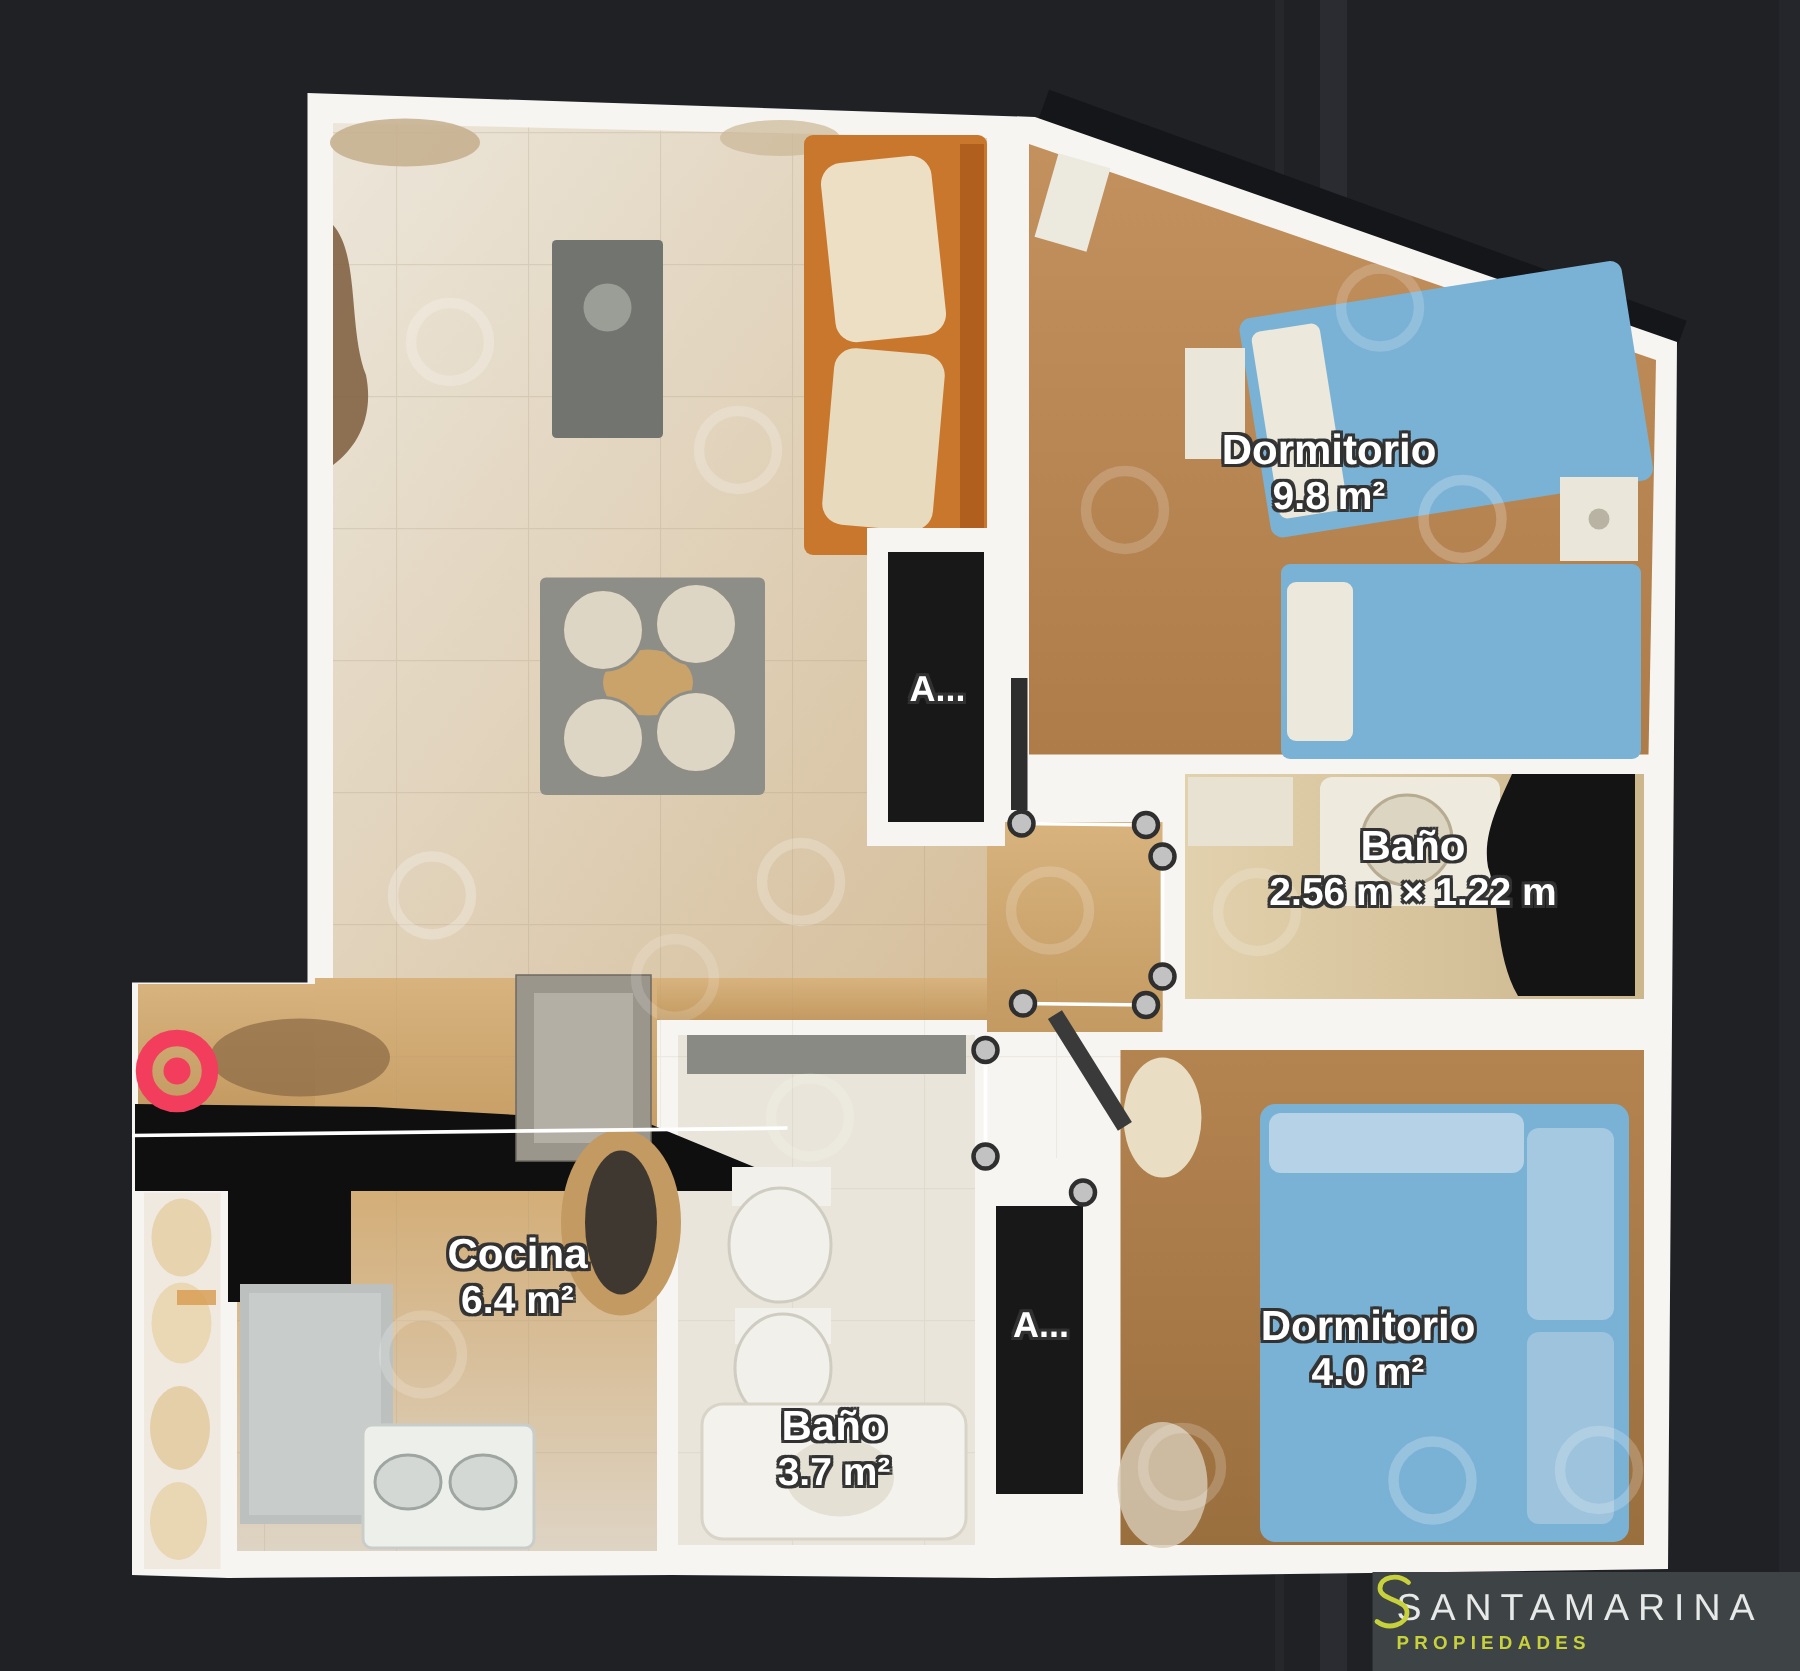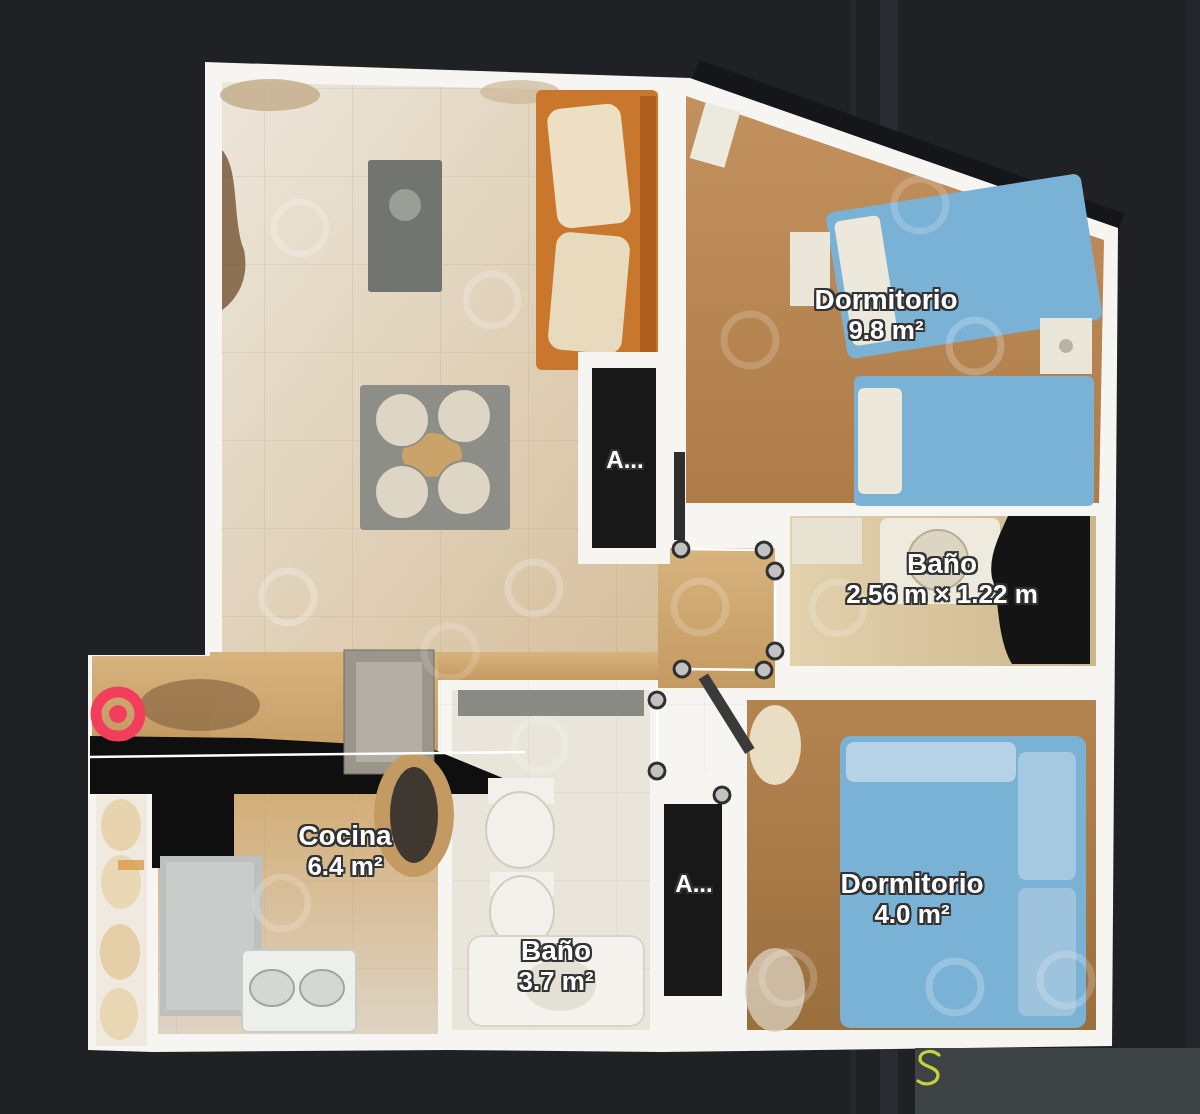--- a/index.html
+++ b/index.html
@@ -291,14 +291,18 @@
     <div class="area">4.0 m²</div>
   </div>
 
   <div class="lbl closet-lbl" style="left:625px;top:446px;">A...</div>
   <div class="lbl closet-lbl" style="left:694px;top:870px;">A...</div>
 
   <div class="logo">
     <svg width="28" height="44" viewBox="0 0 28 44">
       <path d="M24,7 C17,1 5,3 5,11 C5,19 23,18 23,27 C23,35 11,39 3,33" fill="none" stroke="#c7d13b" stroke-width="3.2" stroke-linecap="round"></path>
     </svg>
+    <div class="logo-text">
+      <span class="logo-brand">SANTAMARINA</span>
+      <span class="logo-tagline">PROPIEDADES</span>
+    </div>
   </div>
 </div>
 
 </body></html>

